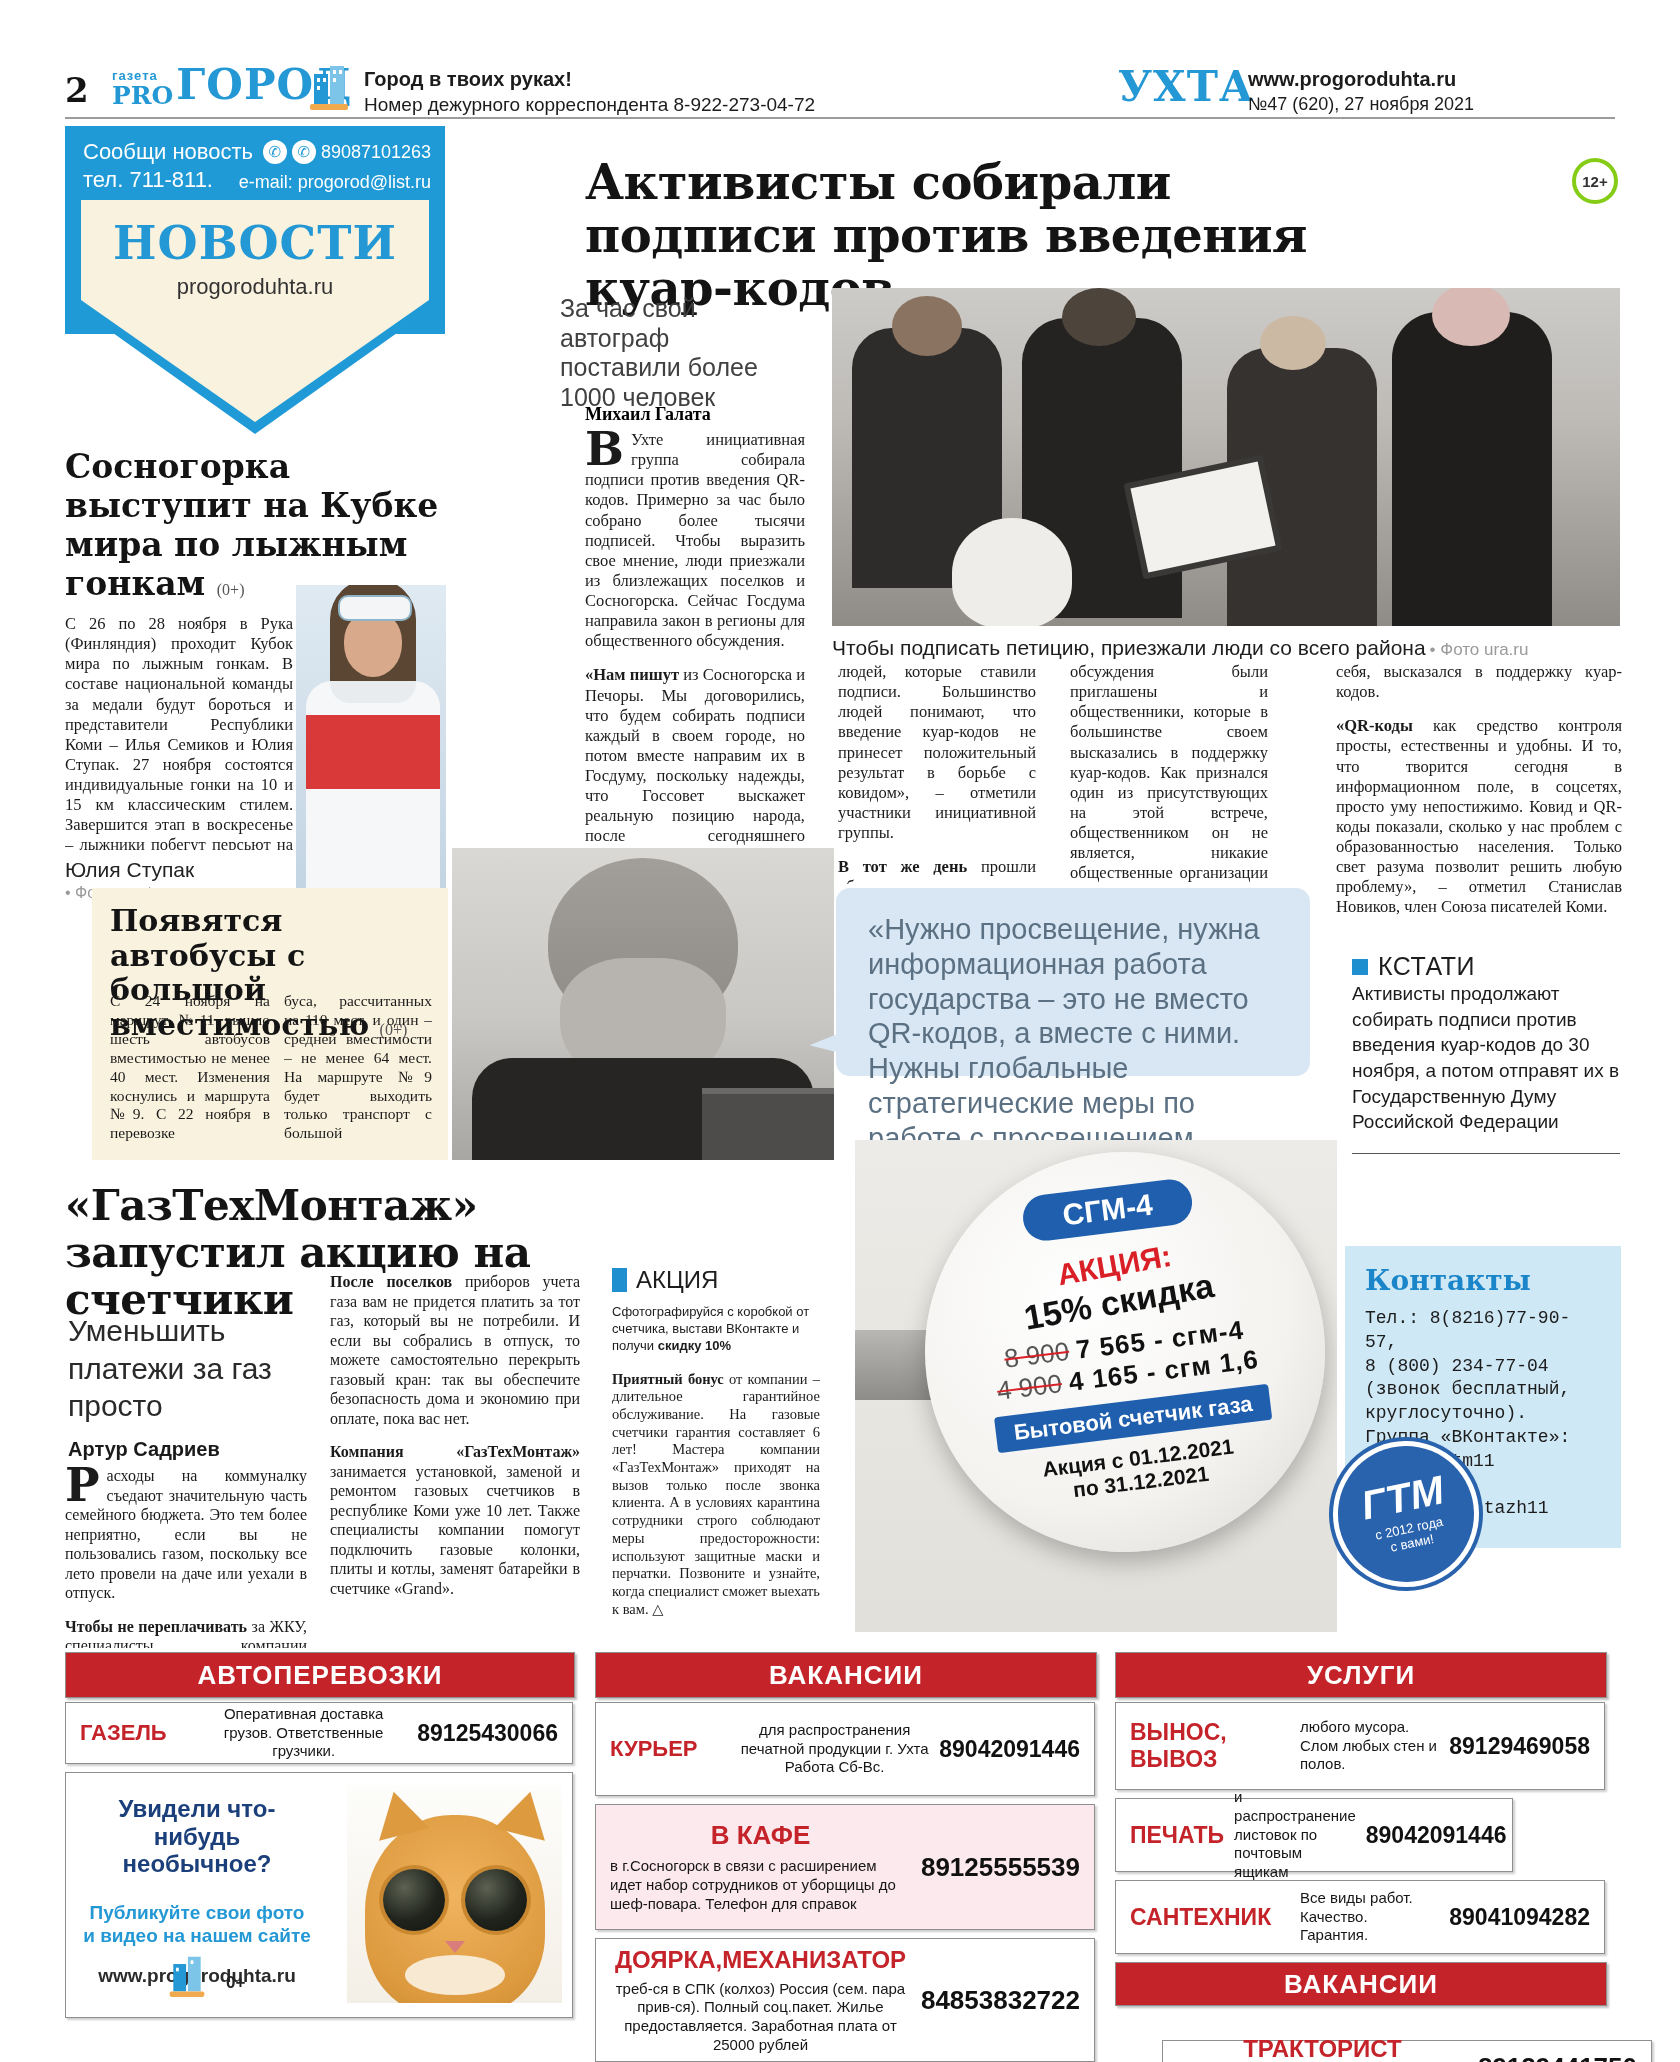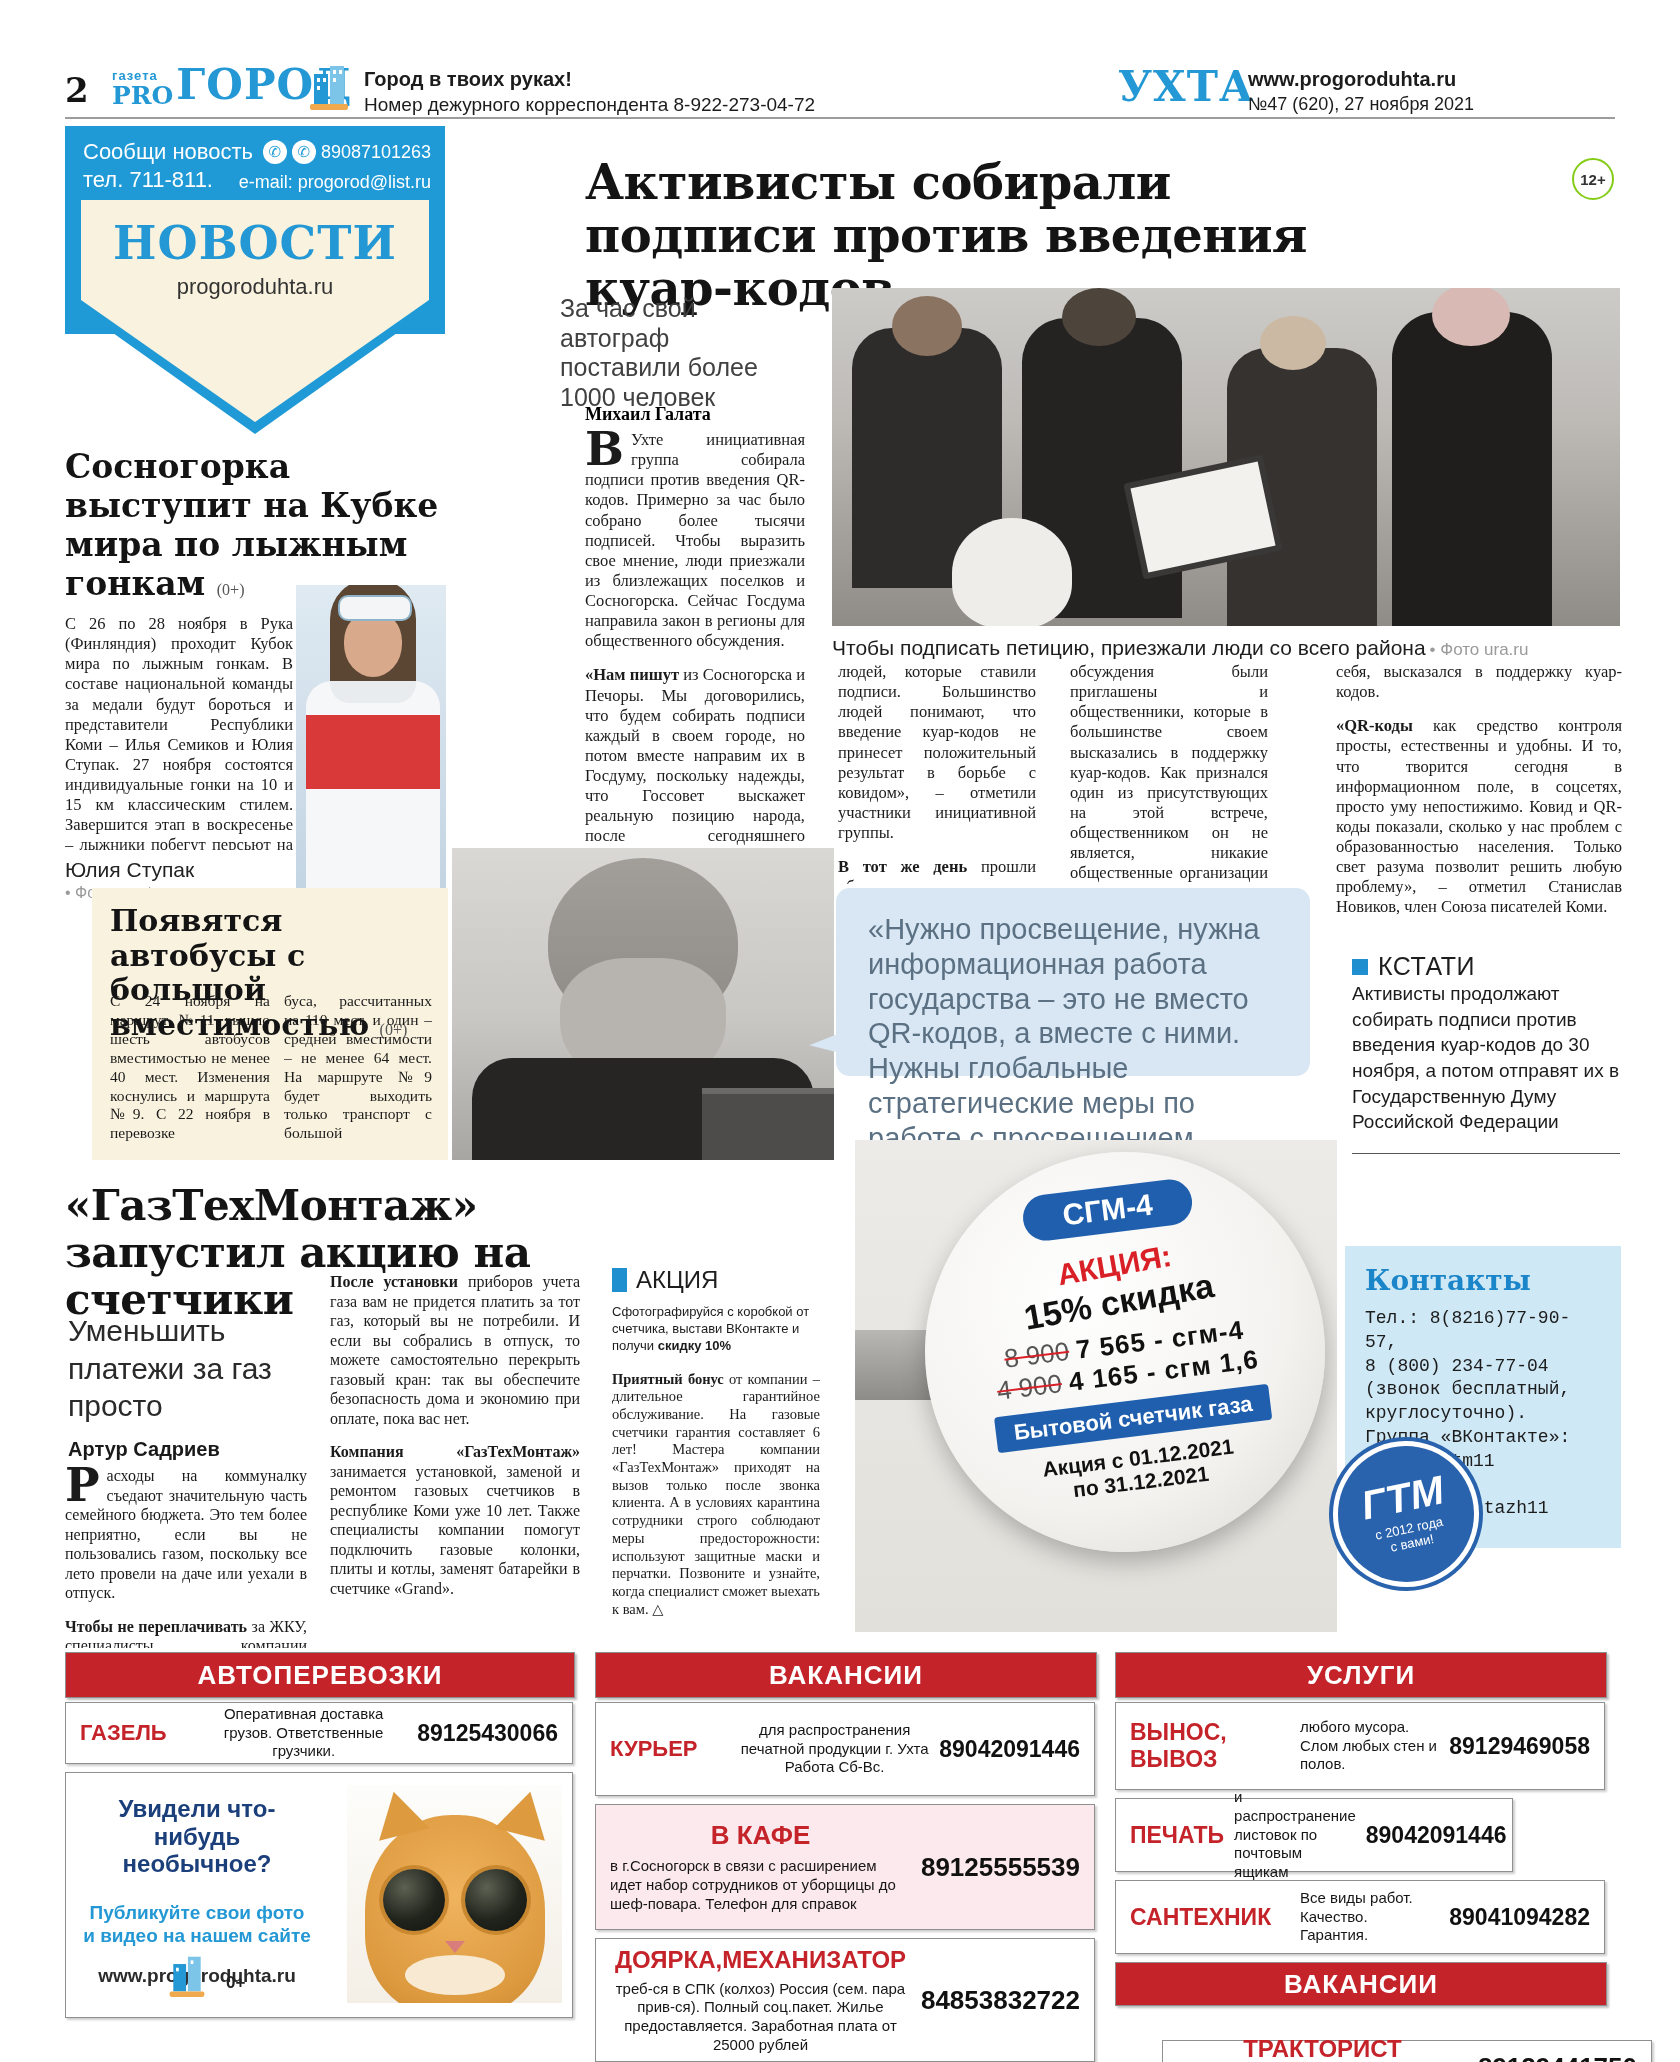--- a/index.html
+++ b/index.html
@@ -123,21 +123,21 @@
 
   <div class="abs" style="left:92px;top:888px;width:356px;height:272px;background:#f9f2de;">
     <div class="slab" style="margin:16px 18px 0 18px;font-size:30px;line-height:1.15;">
       <span>Появятся автобусы с большой вместимостью</span>
       <span class="age">(0+)</span>
     </div>
     <div class="abs serif-body" style="left:18px;top:104px;width:160px;height:154px;font-size:15.5px;overflow:hidden;">С 24 ноября на маршрут №11 вышло шесть автобусов вместимостью не менее 40 мест. Изменения коснулись и маршрута №9. С 22 ноября в перевозке задействованы три авто-</div>
     <div class="abs serif-body" style="left:192px;top:104px;width:148px;height:154px;font-size:15.5px;overflow:hidden;">буса, рассчитанных на 110 мест, и один – средней вместимости – не менее 64 мест. На маршруте №9 будет выходить только транспорт с большой вместимостью.</div>
   </div>
 
-  <div class="abs sans" style="left:1572px;top:158px;width:38px;height:38px;border:2px solid #84cc16;border-radius:50%;display:flex;align-items:center;justify-content:center;font-size:15px;font-weight:700;color:#333;">12+</div>
+  <div class="abs sans" style="left:1572px;top:158px;width:38px;height:38px;border:4px solid #84cc16;border-radius:50%;display:flex;align-items:center;justify-content:center;font-size:15px;font-weight:700;color:#333;">12+</div>
 
   <div class="abs slab" style="left:585px;top:156px;width:760px;font-size:48px;line-height:1.1;letter-spacing:-0.5px;">Активисты собирали подписи против введения куар-кодов</div>
 
   <div class="abs sans" style="left:560px;top:294px;width:222px;font-size:25px;line-height:1.18;color:#414141;">За час свой автограф поставили более 1000 человек</div>
 
   <div class="abs" style="left:585px;top:404px;font-size:18px;font-weight:700;">Михаил Галата</div>
 
   <div class="abs photo" style="left:832px;top:288px;width:788px;height:338px;background:linear-gradient(180deg,#cccbc8 0%,#bdbab6 40%,#8f8c88 100%);">
     <div class="abs" style="left:20px;top:40px;width:150px;height:260px;background:#2e2c2b;border-radius:40px 40px 0 0;"></div>
     <div class="abs" style="left:60px;top:8px;width:70px;height:60px;background:#8a7360;border-radius:50%;"></div>
@@ -193,21 +193,21 @@
 
   <div class="abs slab" style="left:65px;top:1182px;width:580px;font-size:42px;line-height:1.12;letter-spacing:-0.5px;">«ГазТехМонтаж» запустил акцию на счетчики</div>
   <div class="abs sans" style="left:68px;top:1312px;width:220px;font-size:30px;line-height:1.25;color:#2a2a2a;">Уменьшить платежи за газ просто</div>
   <div class="abs sans" style="left:68px;top:1438px;font-size:20px;font-weight:700;color:#1a1a1a;">Артур Садриев</div>
 
   <div class="abs serif-body" style="left:65px;top:1466px;width:242px;height:182px;font-size:16px;overflow:hidden;">
     <p><span class="dropcap">Р</span><span>асходы на коммуналку съедают значительную часть семейного бюджета. Это тем более неприятно, если вы не пользовались газом, поскольку все лето провели на даче или уехали в отпуск.</span></p>
     <p><span class="lead-in">Чтобы не переплачивать</span><span> за ЖКУ, специалисты компании «ГазТехМонтаж» советуют установить газовый счетчик.</span></p>
   </div>
   <div class="abs serif-body" style="left:330px;top:1272px;width:250px;height:372px;font-size:16px;overflow:hidden;">
-    <p><span class="lead-in">После установки</span><span> приборов учета газа вам не придется платить за тот газ, который вы не потребили. И если вы собрались в отпуск, то можете самостоятельно перекрыть газовый кран: так вы обеспечите безопасность дома и экономию при оплате, пока вас нет.</span></p>
+    <p><span class="lead-in">После поселков</span><span> приборов учета газа вам не придется платить за тот газ, который вы не потребили. И если вы собрались в отпуск, то можете самостоятельно перекрыть газовый кран: так вы обеспечите безопасность дома и экономию при оплате, пока вас нет.</span></p>
     <p><span class="lead-in">Компания «ГазТехМонтаж»</span><span> занимается установкой, заменой и ремонтом газовых счетчиков в республике Коми уже 10 лет. Также специалисты компании помогут подключить газовые колонки, плиты и котлы, заменят батарейки в счетчике «Grand».</span></p>
   </div>
   <div class="abs" style="left:612px;top:1266px;width:208px;height:380px;overflow:hidden;">
     <div style="display:flex;align-items:center;gap:9px;">
       <span style="width:15px;height:24px;background:#1f8fd0;display:inline-block;"></span>
       <span class="sans" style="font-size:24px;color:#1d1d1d;">АКЦИЯ</span>
     </div>
     <div class="sans" style="font-size:13px;line-height:1.3;color:#1c1c1c;margin-top:10px;">
       <span>Сфотографируйся с коробкой от счетчика, выстави ВКонтакте и получи </span><b>скидку 10%</b>
     </div>

